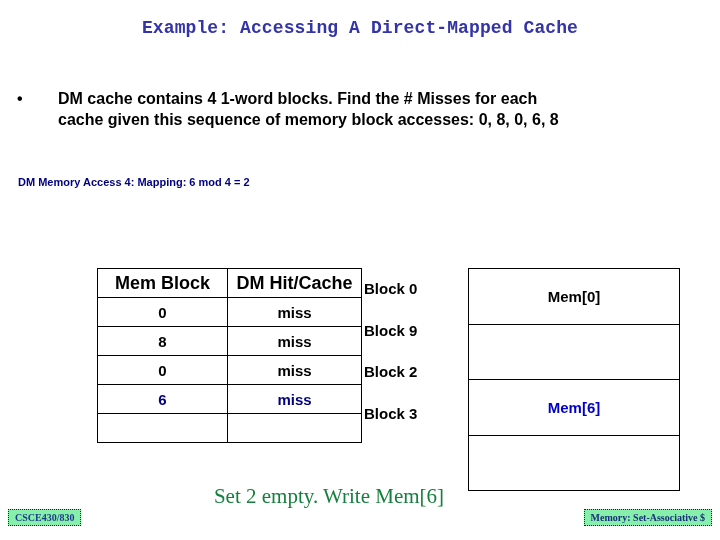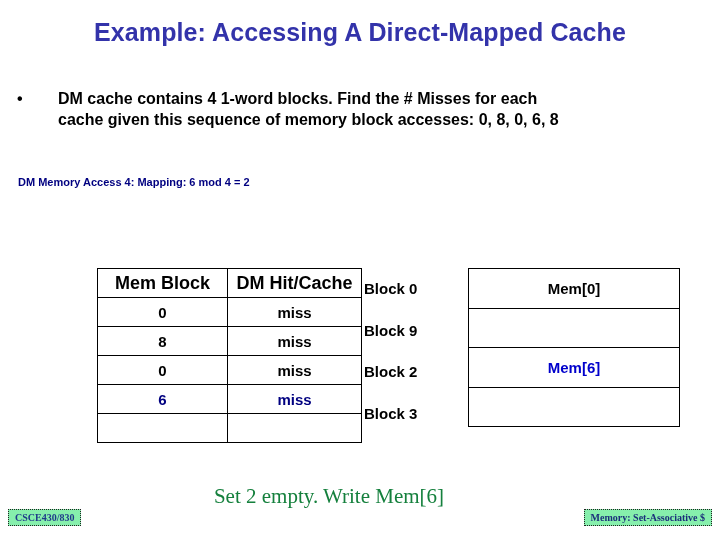--- a/index.html
+++ b/index.html
@@ -21,25 +21,26 @@
     left: 0; top: 0;
     width: 720px; height: 540px;
   }
 
   
   #slide-title {
     position: absolute;
     left: 0; top: 18px;
     width: 720px;
     text-align: center;
-    font-size: 25px;
+    font-size: 18px;
     font-weight: bold;
     color: #3333aa;
     letter-spacing: 0.1px;
     white-space: nowrap;
+    font-family: Liberation Mono, monospace;
   }
 
   
   #bullet-block {
     position: absolute;
     left: 12px; top: 88px;
     width: 690px;
   }
   .bullet-row {
     display: flex;
@@ -121,21 +122,21 @@
     border-collapse: collapse;
     table-layout: fixed;
   }
   #cache-table td {
     border: 1.6px solid #000000;
     height: 38.5px;
     text-align: center;
     vertical-align: middle;
     font-size: 15px;
     font-weight: bold;
-    padding: 0;
+    padding: 8px;
     color: #000000;
   }
   #cache-table td.hl { color: #0000cc; }
 
   
   #caption {
     position: absolute;
     left: 0; top: 484px;
     width: 598px;
     text-align: center;

